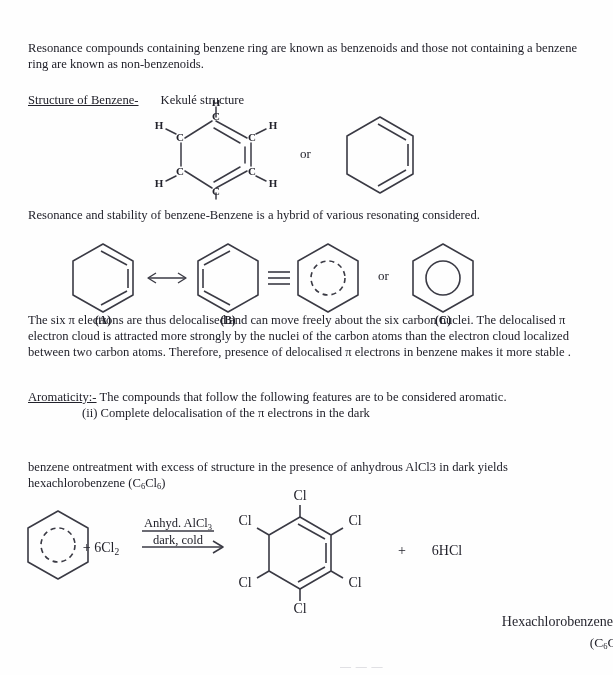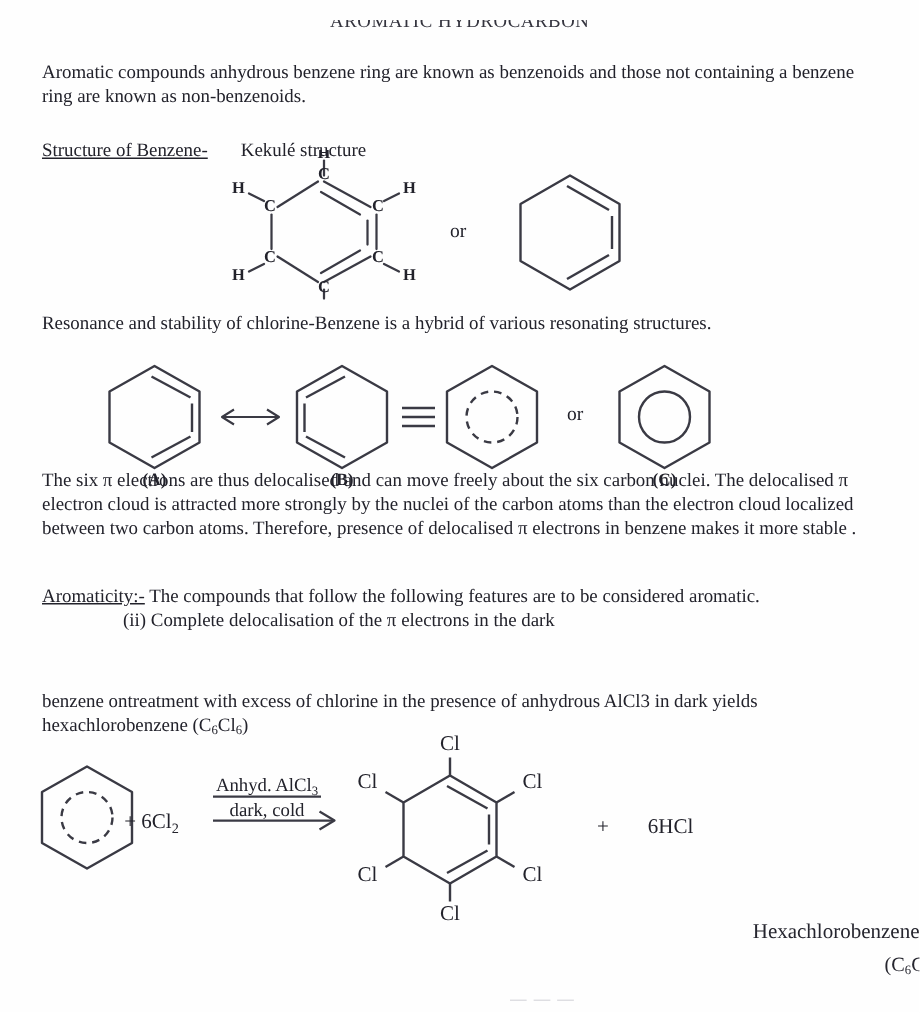--- a/index.html
+++ b/index.html
@@ -105,26 +105,23 @@
     color: #c9c9cf;
     letter-spacing: 1px;
     overflow: hidden;
   }
 </style>
 </head>
 <body>
 
 <div class="page">
 
-  <div class="doc-title">
-    <span>AROMATIC HYDROCARBON</span>
-  </div>
 
   <div class="para" id="p-intro">
-    <span>Aromatic compounds anhydrous benzene ring are known as </span><b>benzenoids</b><span> and those not containing a benzene ring are known as </span><b>non-benzenoids</b><span>.</span>
+    <span>Resonance compounds containing benzene ring are known as </span><b>benzenoids</b><span> and those not containing a benzene ring are known as </span><b>non-benzenoids</b><span>.</span>
   </div>
 
   <div class="para" id="p-struct">
     <span class="u">Structure of Benzene-</span>&nbsp;&nbsp;&nbsp;&nbsp;&nbsp;&nbsp;&nbsp;<span>Kekulé structure</span>
   </div>
 
   <div class="fig" id="fig-kekule">
     <svg class="svgwrap" width="613" height="100" viewBox="0 0 613 100">
       <g stroke="#3a3a44" stroke-width="1.5" fill="none" stroke-linecap="round">
 
@@ -167,21 +164,21 @@
         <polygon points="380,17 413,36 413,74 380,93 347,74 347,36"></polygon>
         <line x1="378" y1="24" x2="406" y2="40"></line>
         <line x1="408" y1="44" x2="408" y2="66"></line>
         <line x1="378" y1="86" x2="406" y2="70"></line>
       </g>
     </svg>
     <div class="or-label" style="top:46px; left:300px;">or</div>
   </div>
 
   <div class="para" id="p-reson">
-    <b>Resonance and stability of chlorine</b><span>-Benzene is a hybrid of various resonating structures.</span>
+    <b>Resonance and stability of benzene</b><span>-Benzene is a hybrid of various resonating considered.</span>
   </div>
 
   <div class="fig" id="fig-resonance">
     <svg class="svgwrap" width="613" height="88" viewBox="0 0 613 88">
       <g stroke="#3a3a44" stroke-width="1.6" fill="none" stroke-linejoin="round">
 
         <g>
           <polygon points="103,6 133,23 133,57 103,74 73,57 73,23"></polygon>
           <line x1="101" y1="13" x2="127" y2="27"></line>
           <line x1="128" y1="31" x2="128" y2="50"></line>
@@ -228,21 +225,21 @@
 
   <div class="para" id="p-arom">
     <span class="u">Aromaticity:-</span><span> The compounds that follow the following features are to be considered aromatic.</span>
   </div>
 
   <div class="para" id="p-list">
     <span class="indent">(ii) Complete delocalisation of the π electrons in the dark</span>
   </div>
 
   <div class="para" id="p-rxn">
-    <span>benzene ontreatment with excess of chlorine in the presence of anhydrous AlCl3 in dark yields hexachlorobenzene (C</span><sub>6</sub><span>Cl</span><sub>6</sub><span>)</span>
+    <span>benzene ontreatment with excess of structure in the presence of anhydrous AlCl3 in dark yields hexachlorobenzene (C</span><sub>6</sub><span>Cl</span><sub>6</sub><span>)</span>
   </div>
 
   <div class="fig" id="fig-reaction">
     <svg class="svgwrap" width="613" height="190" viewBox="0 0 613 190">
       <g stroke="#3a3a44" stroke-width="1.6" fill="none" stroke-linejoin="round">
 
         <g>
           <polygon points="58,26 88,43 88,77 58,94 28,77 28,43"></polygon>
           <circle cx="58" cy="60" r="17" stroke-dasharray="5,4"></circle>
         </g>

